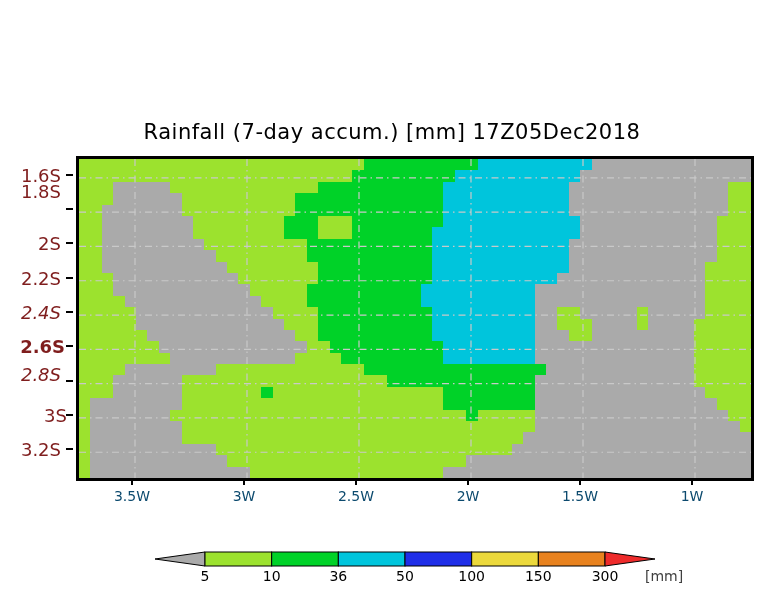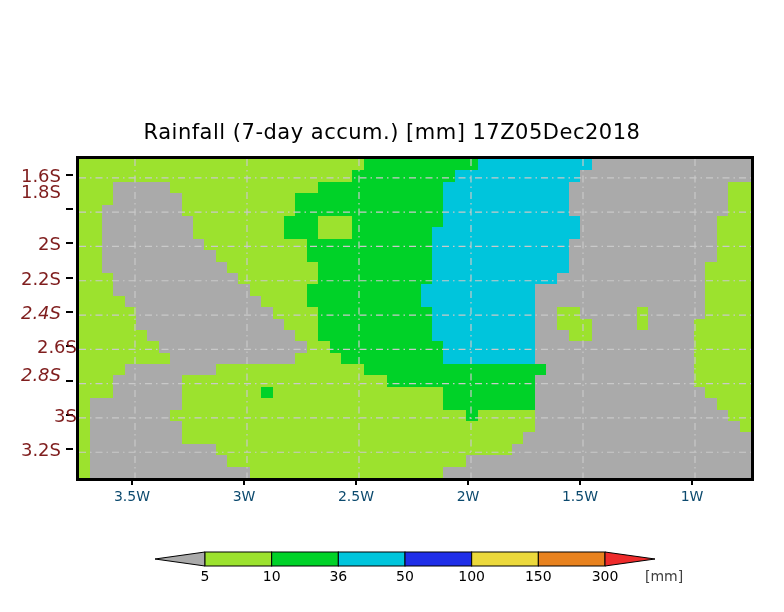--- a/index.html
+++ b/index.html
@@ -362,25 +362,25 @@
       <div class="ytick-label" style="left: 0px; width: 61px; top: 162.866px;">1.6S</div>
       <div class="tick-line ytick-line" style="left: 66px; top: 196.167px;"></div>
       <div class="ytick-label" style="left: 0px; width: 61px; top: 179px;">1.8S</div>
       <div class="tick-line ytick-line" style="left: 66px; top: 230.468px;"></div>
       <div class="ytick-label" style="left: 0px; width: 61px; top: 231.468px;">2S</div>
       <div class="tick-line ytick-line" style="left: 66px; top: 264.769px;"></div>
       <div class="ytick-label" style="left: 0px; width: 61px; top: 265.769px;">2.2S</div>
       <div class="tick-line ytick-line" style="left: 66px; top: 299.07px;"></div>
       <div class="ytick-label" style="left: 0px; width: 61px; top: 300.07px; font-style: italic;">2.4S</div>
       <div class="tick-line ytick-line" style="left: 66px; top: 333.371px;"></div>
-      <div class="ytick-label" style="left: 16px; width: 61px; top: 334.371px;">2.6S</div>
+      <div class="ytick-label" style="left: 4px; width: 61px; top: 334.371px; font-weight: bold;">2.6S</div>
       <div class="tick-line ytick-line" style="left: 66px; top: 367.672px;"></div>
       <div class="ytick-label" style="left: 0px; width: 61px; top: 362px; font-style: italic;">2.8S</div>
       <div class="tick-line ytick-line" style="left: 66px; top: 401.973px;"></div>
-      <div class="ytick-label" style="left: 16px; width: 61px; top: 402.973px;">3S</div>
+      <div class="ytick-label" style="left: 6px; width: 61px; top: 402.973px;">3S</div>
       <div class="tick-line ytick-line" style="left: 66px; top: 436.274px;"></div>
       <div class="ytick-label" style="left: 0px; width: 61px; top: 437.274px;">3.2S</div>
     </div>
 
   <div id="colorbar-wrap">
     <svg id="colorbar-svg" width="500" height="32" viewBox="0 0 500 32">
         <polygon points="50,10 50,24 0,17" fill="#aaaaaa" stroke="#000000" stroke-width="1"></polygon>
         <rect x="50.00" y="10" width="66.67" height="14" fill="#9ce22e" stroke="#000000" stroke-width="1"></rect>
         <rect x="116.67" y="10" width="66.67" height="14" fill="#00d228" stroke="#000000" stroke-width="1"></rect>
         <rect x="183.33" y="10" width="66.67" height="14" fill="#00c5dc" stroke="#000000" stroke-width="1"></rect>

